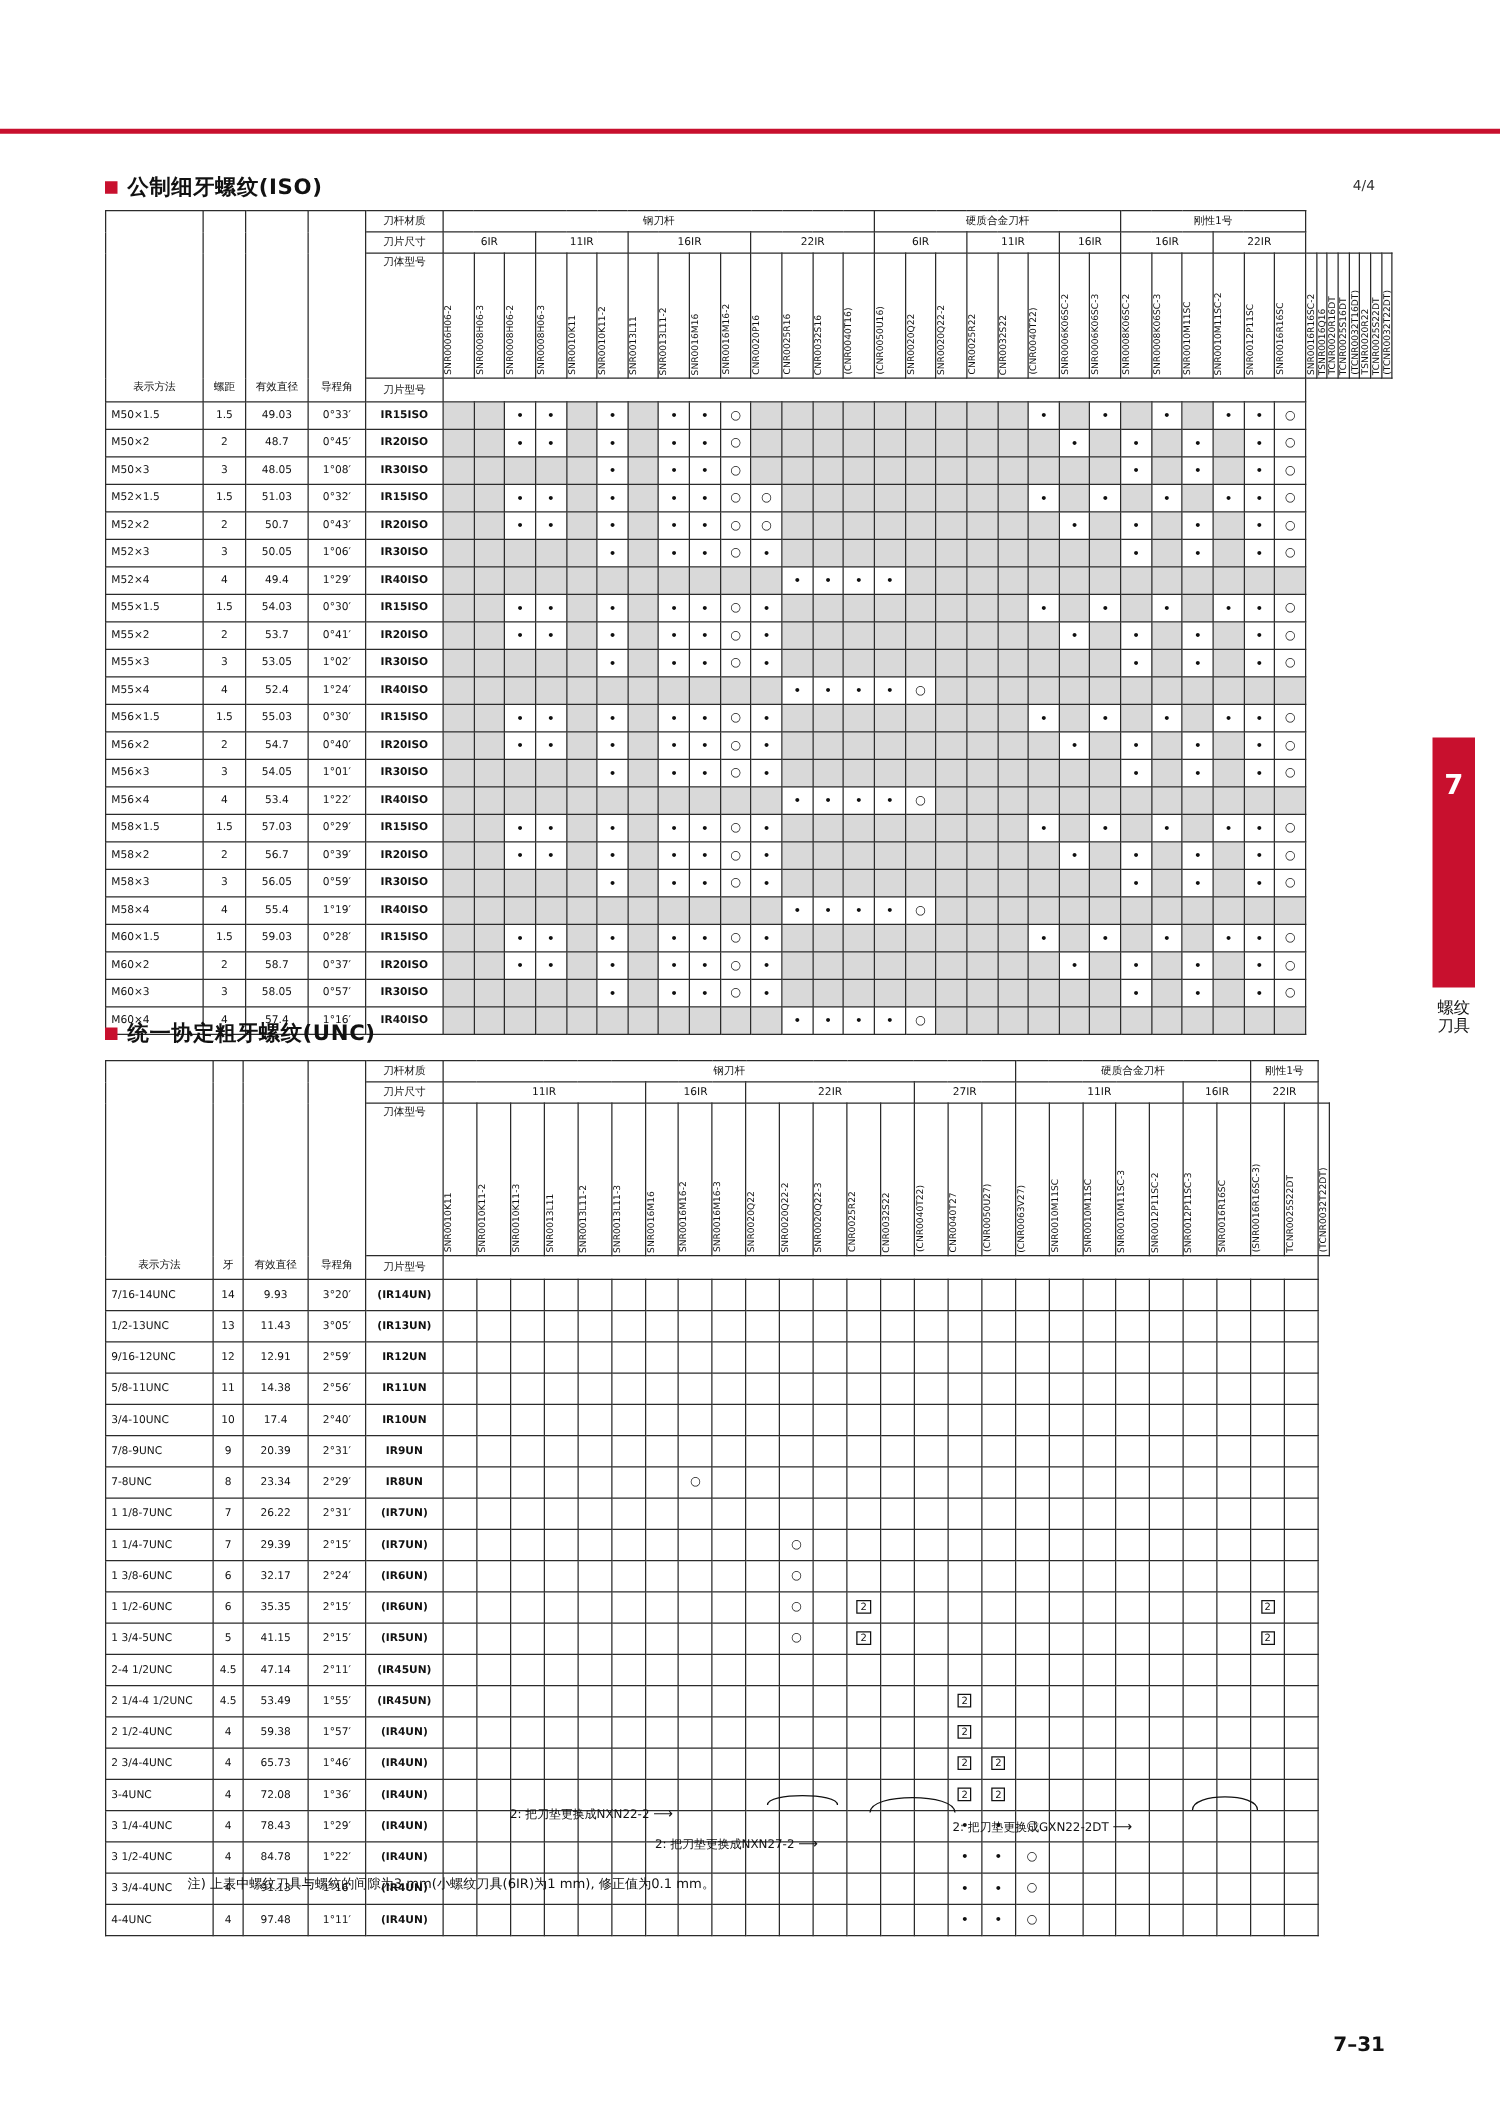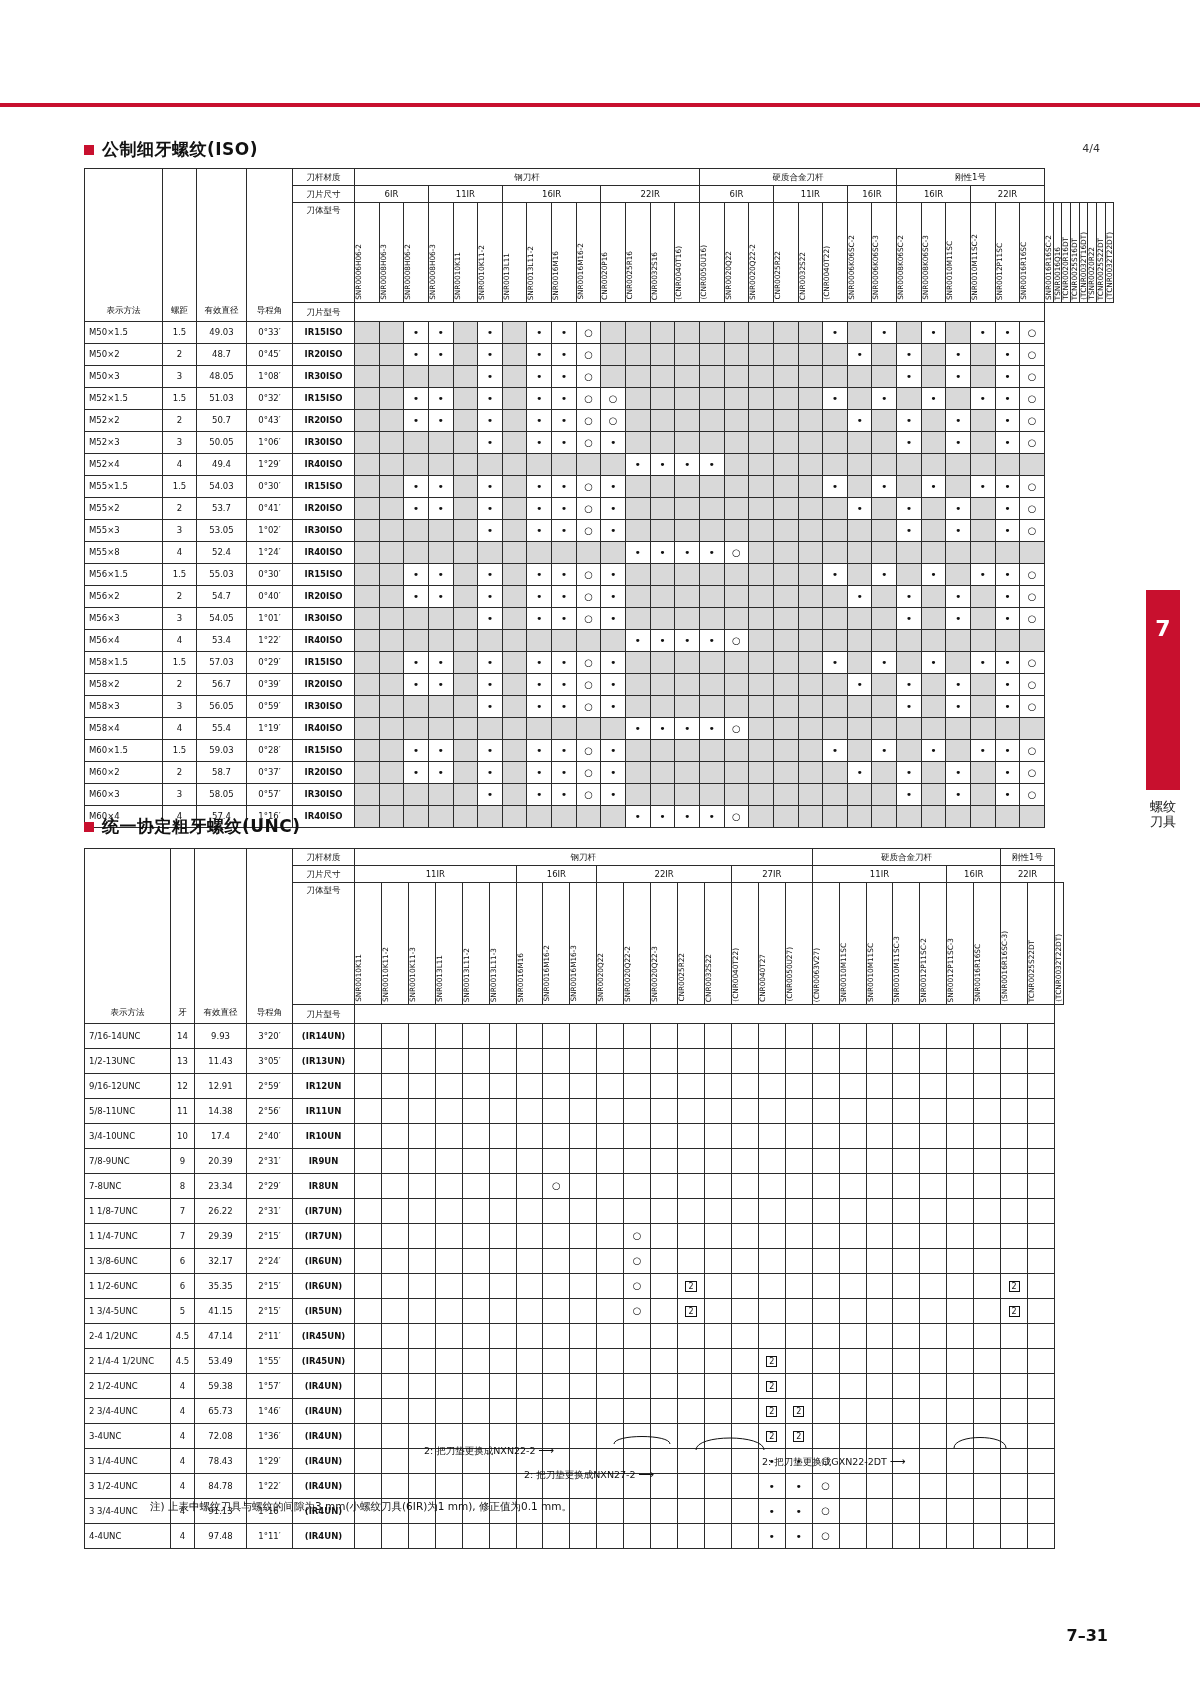--- a/index.html
+++ b/index.html
@@ -575,21 +575,21 @@
             <td class="grey"><span></span></td>
             <td class="grey"><span></span></td>
             <td class=""><span class="dot"></span></td>
             <td class="grey"><span></span></td>
             <td class=""><span class="dot"></span></td>
             <td class="grey"><span></span></td>
             <td class=""><span class="dot"></span></td>
             <td class=""><span class="circ"></span></td>
           </tr>
           <tr>
-            <td class="leftlbl" style="height:21px;">M55×8</td>
+            <td class="leftlbl" style="height:21px;">M55×4</td>
             <td>4</td>
             <td>52.4</td>
             <td>1°24′</td>
             <td style="font-weight:bold;">IR40ISO</td>
             <td class="grey"><span></span></td>
             <td class="grey"><span></span></td>
             <td class="grey"><span></span></td>
             <td class="grey"><span></span></td>
             <td class="grey"><span></span></td>
             <td class="grey"><span></span></td>
@@ -1881,21 +1881,21 @@
             <td class=""><span></span></td>
             <td class=""><span></span></td>
             <td class=""><span></span></td>
             <td class=""><span></span></td>
             <td class=""><span></span></td>
           </tr>
         </tbody>
       </table>
     </div>
 
-  <div class="footnote-line" style="left:424px;top:1444px;text-align:right;">
+  <div class="footnote-line" style="left:408px;top:1444px;text-align:right;">
     <span>2: 把刀垫更换成NXN22-2</span> <span style="font-size:11px;">⟶</span>
   </div>
   <div class="footnote-line" style="left:524px;top:1468px;">
     <span>2: 把刀垫更换成NXN27-2</span> <span style="font-size:11px;">⟶</span>
   </div>
   <div class="footnote-line" style="left:762px;top:1455px;">
     <span>2: 把刀垫更换成GXN22-2DT</span> <span style="font-size:11px;">⟶</span>
   </div>
 
   <svg class="brace" style="left:612px;top:1432px;" width="60" height="14">

